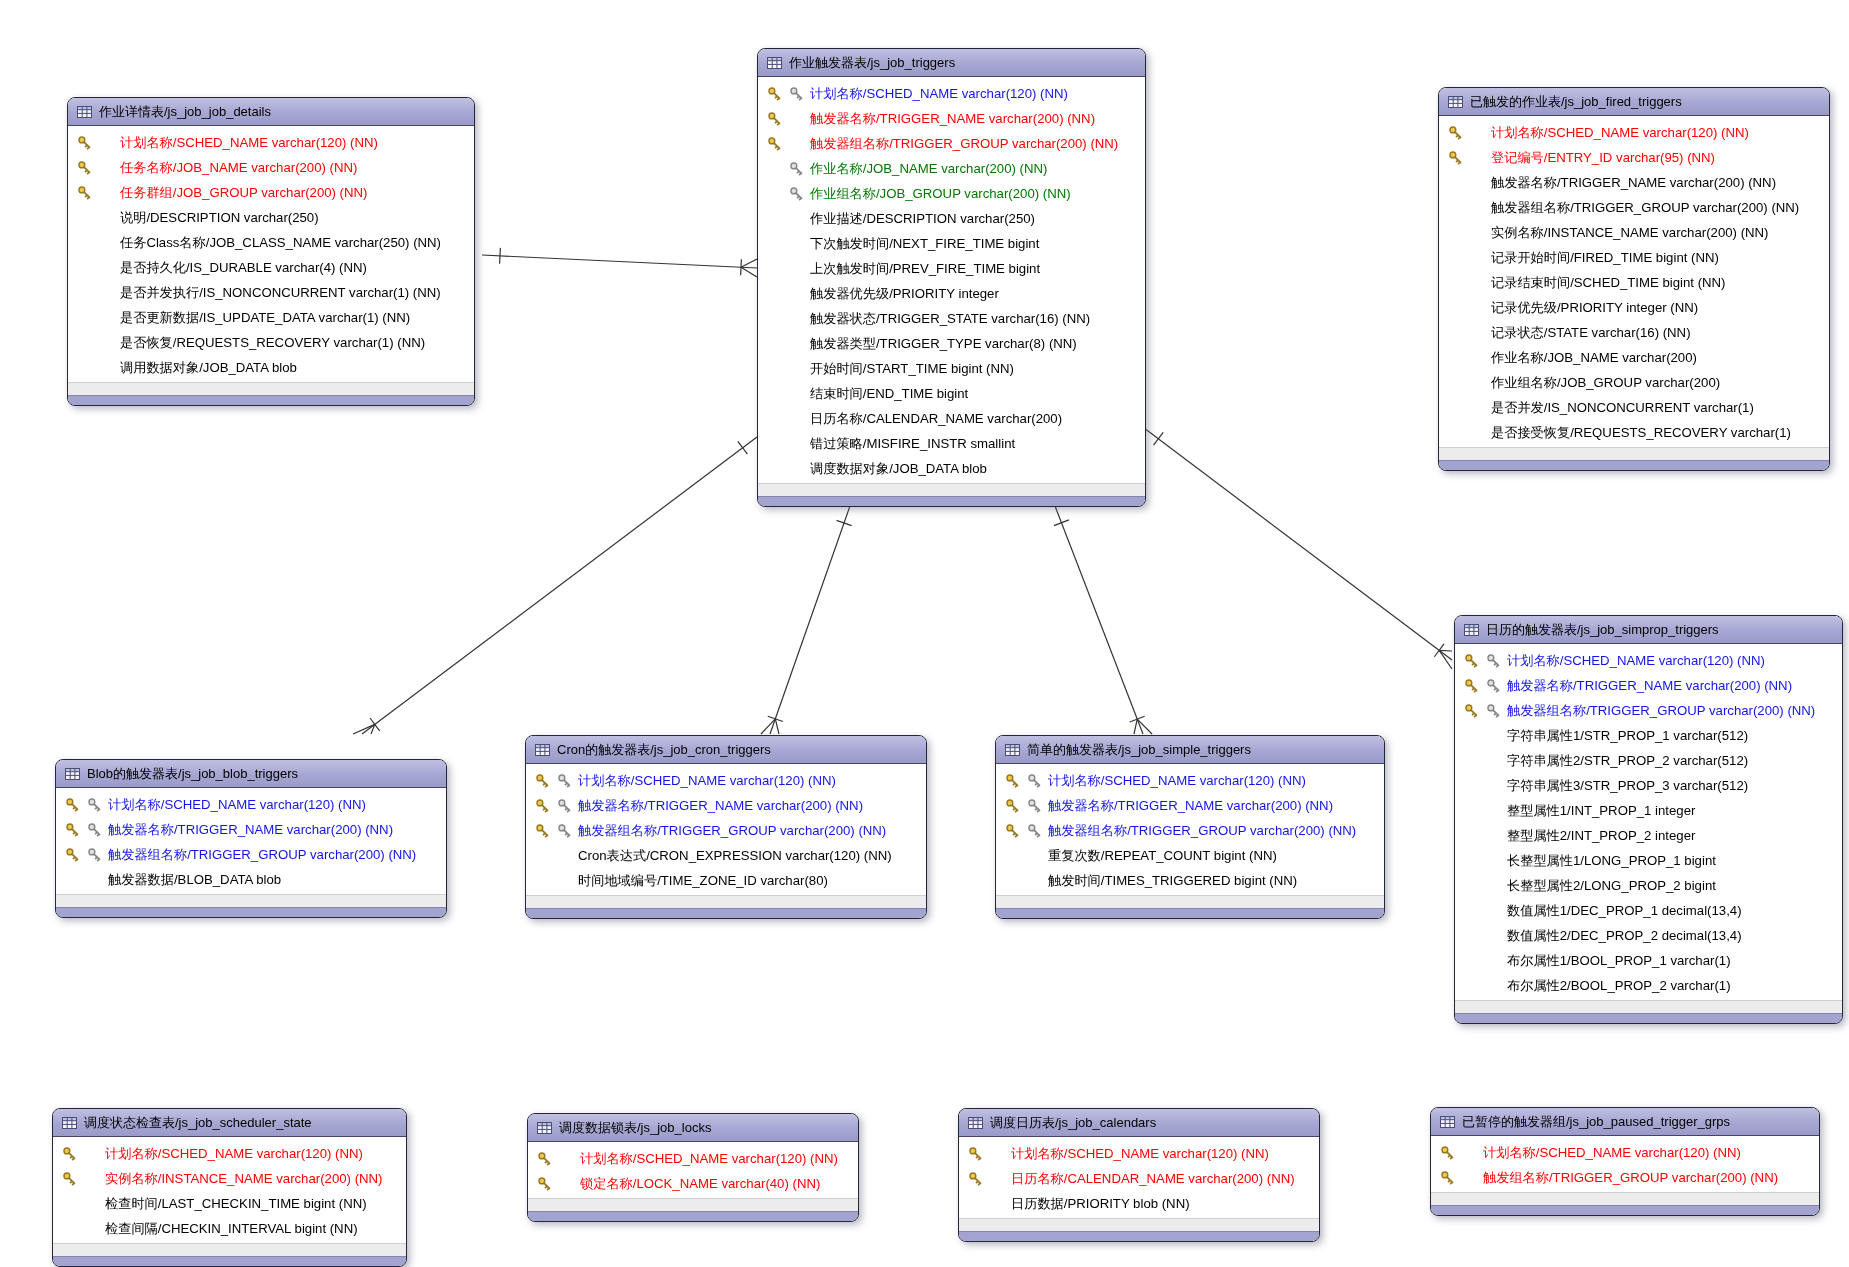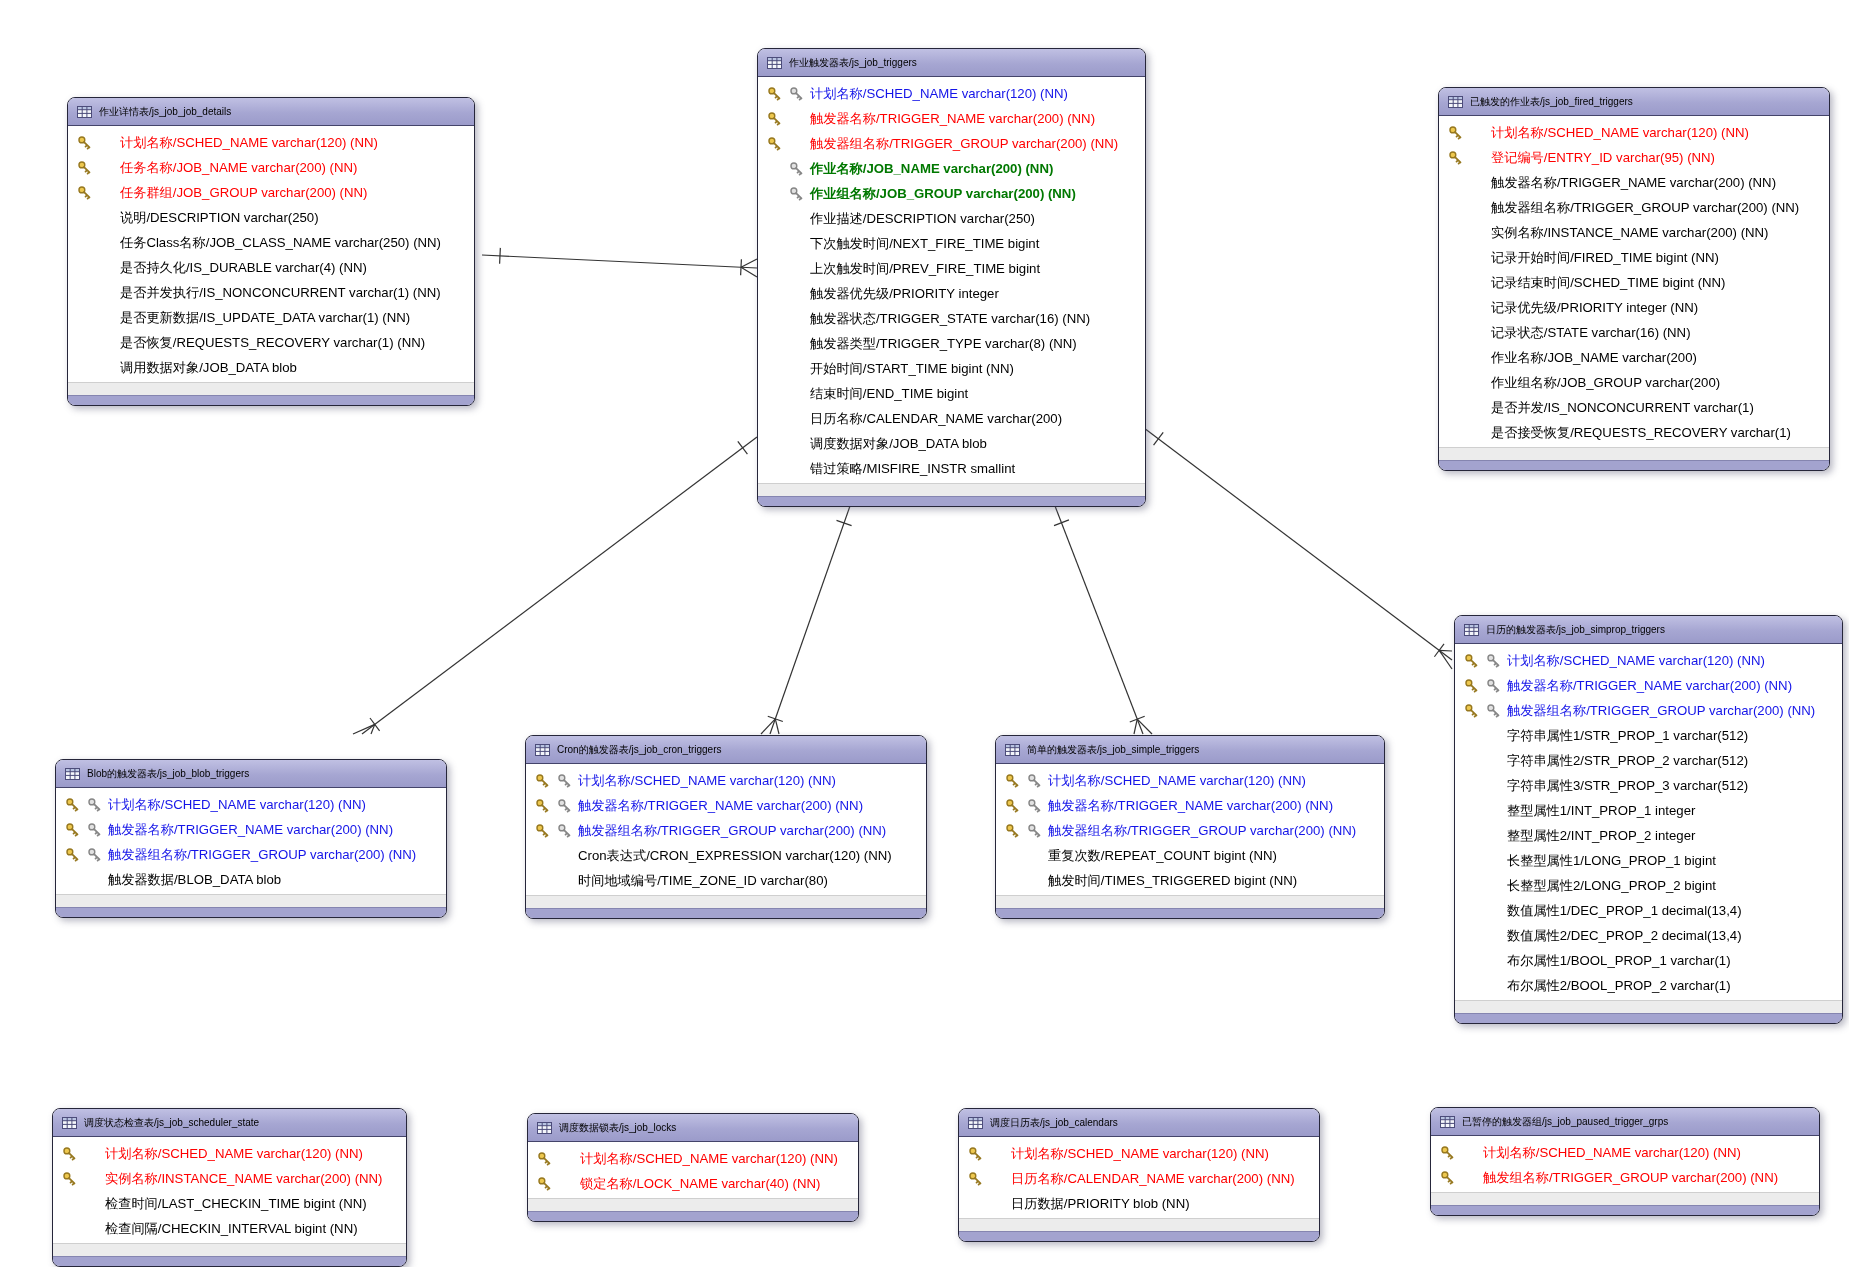--- a/index.html
+++ b/index.html
@@ -10,30 +10,30 @@
   #rel-layer{position:absolute;left:0;top:0;z-index:1;}
   .entity{
     position:absolute;z-index:2;background:#fff;
     border:1.3px solid #26263a;border-radius:8px;
     box-shadow:3px 3px 7px rgba(100,100,125,.45);
   }
   .ehead{
     display:flex;align-items:center;gap:7px;height:27px;padding:0 9px;
     background:linear-gradient(180deg,#c0c0e3 0%,#a6a6d2 55%,#9b9bca 100%);
     border-bottom:1px solid #44446a;border-radius:7px 7px 0 0;
-    font-size:10px;color:#000;
+    font-size:13px;color:#000;
   }
   .etitle{white-space:nowrap;}
   .ebody{padding:4px 12px 2px 5px;}
   .frow{display:flex;align-items:center;height:25px;white-space:nowrap;font-size:13.2px;}
   .kslot{flex:0 0 22px;width:22px;display:flex;align-items:center;justify-content:center;}
   .ftext{padding-left:3px;color:#000;}
   .c-pk   .ftext{color:var(--pk-text,#ff0000);}
   .c-pkfk .ftext{color:var(--pkfk-text,#1414e8);}
-  .c-fk   .ftext{color:var(--fk-text,#007800);font-weight:bold;}
+  .c-fk   .ftext{color:var(--fk-text,#007800);}
   .efoot{height:12px;background:#ececec;border-top:1px solid #cfcfcf;}
   .estrip{height:9px;background:var(--footer-strip,#a3a3cf);border-top:1px solid #8585b0;border-radius:0 0 7px 7px;}
 </style>
 </head>
 <body>
 
 <svg id="rel-layer" width="1849" height="1267">
   <defs>
     <symbol id="tblicon" viewBox="0 0 15 12">
       <rect x="0.5" y="0.5" width="14" height="11" fill="#f4f6fb" stroke="#4c4c7a"></rect>
@@ -262,27 +262,27 @@
         <span class="ftext">结束时间/END_TIME bigint</span>
       </div>
       <div class="frow c-plain">
         <span class="kslot"></span>
         <span class="kslot"></span>
         <span class="ftext">日历名称/CALENDAR_NAME varchar(200)</span>
       </div>
       <div class="frow c-plain">
         <span class="kslot"></span>
         <span class="kslot"></span>
+        <span class="ftext">错过策略/MISFIRE_INSTR smallint</span>
+      </div>
+      <div class="frow c-plain">
+        <span class="kslot"></span>
+        <span class="kslot"></span>
         <span class="ftext">调度数据对象/JOB_DATA blob</span>
       </div>
-      <div class="frow c-plain">
-        <span class="kslot"></span>
-        <span class="kslot"></span>
-        <span class="ftext">错过策略/MISFIRE_INSTR smallint</span>
-      </div>
     </div>
   <div class="efoot"></div>
   <div class="estrip"></div>
 </div>
 
 <div class="entity" style="left: 1438px; top: 87px; width: 390px;">
   <div class="ehead">
     <svg width="15" height="12">
         <use href="#tblicon"></use>
       </svg>

